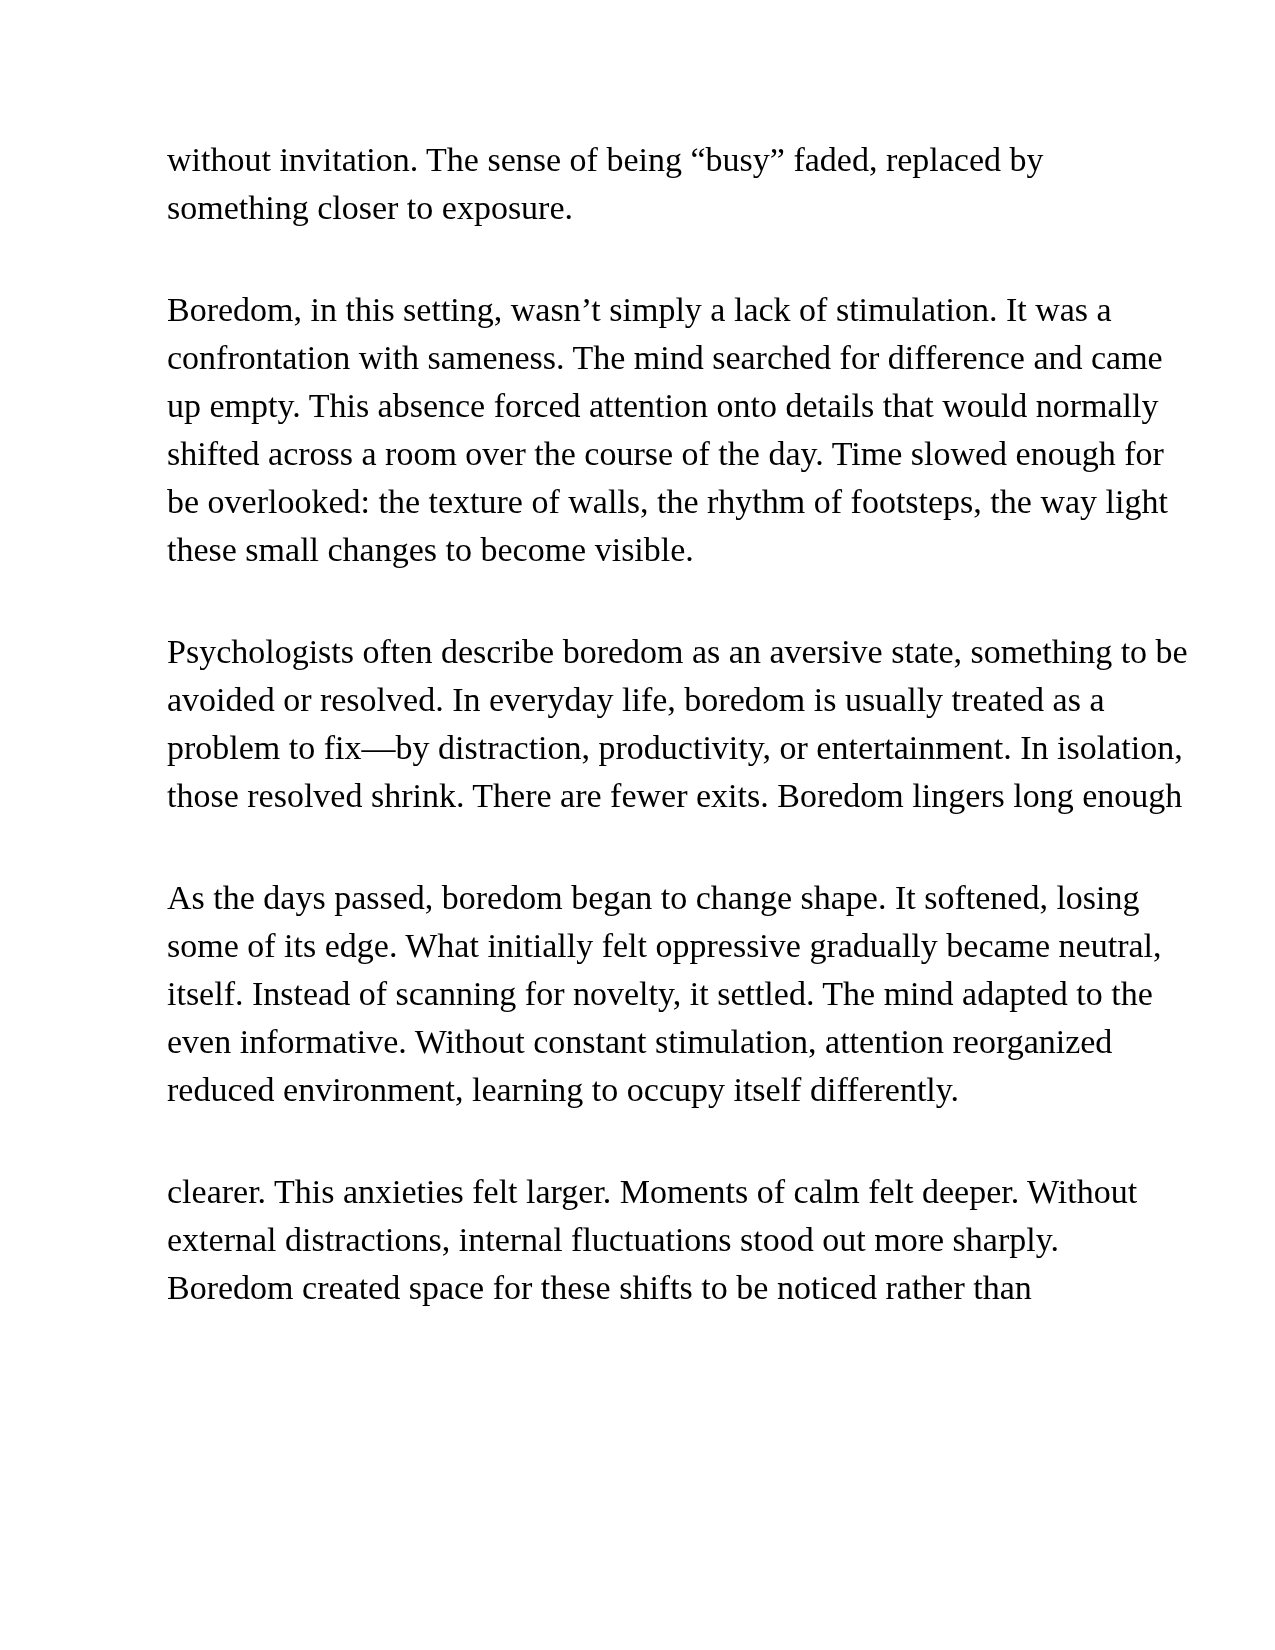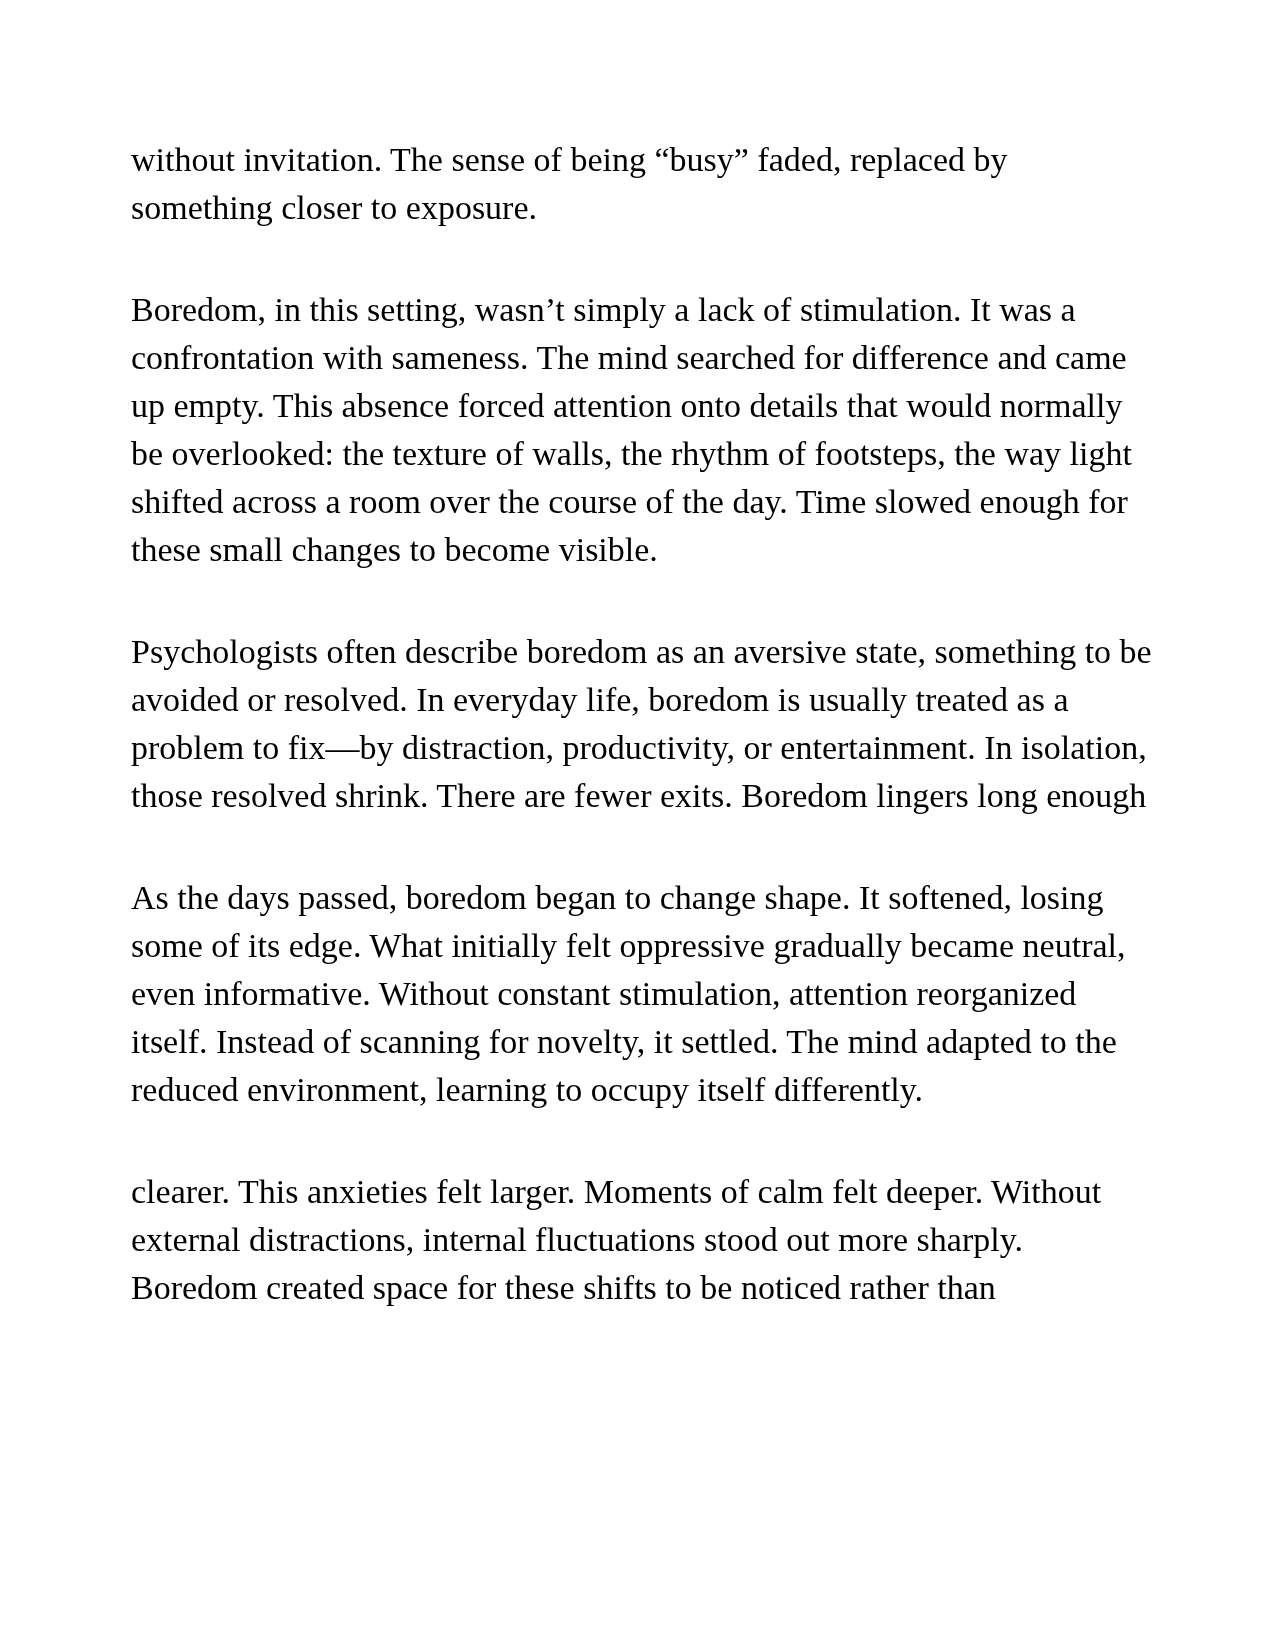--- a/index.html
+++ b/index.html
@@ -34,54 +34,55 @@
   .paragraph {
     margin: 0 0 54px 0;
     padding: 0;
   }
   .paragraph:last-child {
     margin-bottom: 0;
   }
   .line {
     display: block;
     white-space: nowrap;
+    margin-left: 36px;
   }
 </style>
 </head>
 <body>
 
 <div class="page">
   <div class="content">
 
     <p class="paragraph">
       <span class="line">without invitation. The sense of being “busy” faded, replaced by</span>
       <span class="line">something closer to exposure.</span>
     </p>
 
     <p class="paragraph">
       <span class="line">Boredom, in this setting, wasn’t simply a lack of stimulation. It was a</span>
       <span class="line">confrontation with sameness. The mind searched for difference and came</span>
       <span class="line">up empty. This absence forced attention onto details that would normally</span>
+      <span class="line">shifted across a room over the course of the day. Time slowed enough for</span>
       <span class="line">be overlooked: the texture of walls, the rhythm of footsteps, the way light</span>
-      <span class="line">shifted across a room over the course of the day. Time slowed enough for</span>
       <span class="line">these small changes to become visible.</span>
     </p>
 
     <p class="paragraph">
       <span class="line">Psychologists often describe boredom as an aversive state, something to be</span>
       <span class="line">avoided or resolved. In everyday life, boredom is usually treated as a</span>
       <span class="line">problem to fix—by distraction, productivity, or entertainment. In isolation,</span>
       <span class="line">those resolved shrink. There are fewer exits. Boredom lingers long enough</span>
     </p>
 
     <p class="paragraph">
       <span class="line">As the days passed, boredom began to change shape. It softened, losing</span>
       <span class="line">some of its edge. What initially felt oppressive gradually became neutral,</span>
+      <span class="line">itself. Instead of scanning for novelty, it settled. The mind adapted to the</span>
       <span class="line">even informative. Without constant stimulation, attention reorganized</span>
-      <span class="line">itself. Instead of scanning for novelty, it settled. The mind adapted to the</span>
       <span class="line">reduced environment, learning to occupy itself differently.</span>
     </p>
 
     <p class="paragraph">
       <span class="line">clearer. This anxieties felt larger. Moments of calm felt deeper. Without</span>
       <span class="line">external distractions, internal fluctuations stood out more sharply.</span>
       <span class="line">Boredom created space for these shifts to be noticed rather than</span>
     </p>
 
   </div>

